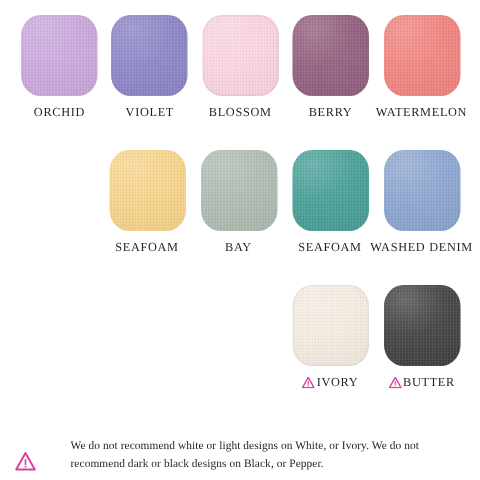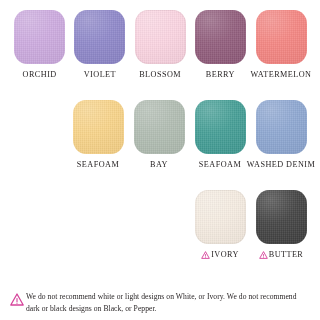--- a/index.html
+++ b/index.html
@@ -99,22 +99,22 @@
     flex: 0 0 auto;
     line-height: 0;
   }
   .warn-icon svg { display: block; }
 
   
   .footer-note {
     margin-top: auto;
     margin-bottom: 6px;
     display: flex;
-    align-items: flex-start;
-    gap: 2px;
+    align-items: flex-end;
+    gap: 23px;
     padding: 0 6px 0 2px;
   }
   .footer-icon {
     flex: 0 0 auto;
     margin-top: 2px;
     line-height: 0;
   }
   .footer-icon svg { display: block; }
   .footer-text {
     font-size: 7.6px;

